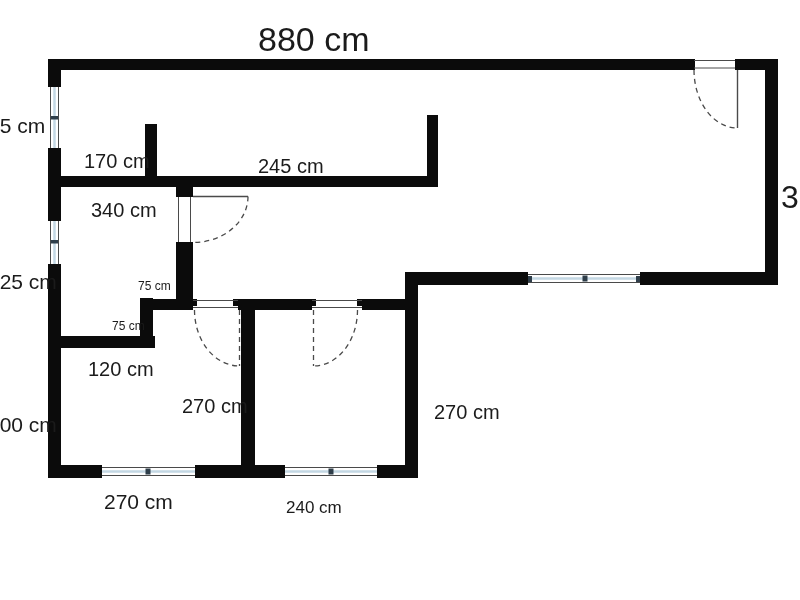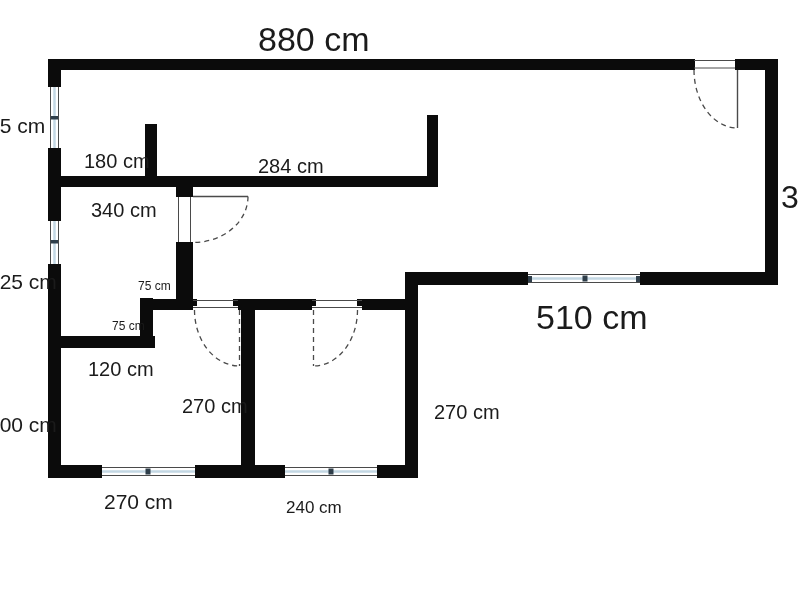--- a/index.html
+++ b/index.html
@@ -119,26 +119,25 @@
         <line class="arc" x1="313.5" y1="310" x2="313.5" y2="366"></line>
         <path class="arc" d="M357.5,310 A44,56 0 0 1 313.5,366"></path>
       </g>
     </g>
   </svg>
 
   <div class="dim" style="left:258px;top:22px;font-size:34px">880 cm</div>
   <div class="dim" style="left:-12px;top:115px;font-size:21px">65 cm</div>
   <div class="dim" style="left:-12px;top:271px;font-size:21px">125 cm</div>
   <div class="dim" style="left:-12px;top:414px;font-size:21px">300 cm</div>
-  <div class="dim" style="left:84px;top:151px;font-size:20px">180 cm</div>
-  <div class="dim" style="left:258px;top:156px;font-size:20px">284 cm</div>
+  <div class="dim" style="left:84px;top:151px;font-size:20px">170 cm</div>
+  <div class="dim" style="left:258px;top:156px;font-size:20px">245 cm</div>
   <div class="dim" style="left:91px;top:200px;font-size:20px">340 cm</div>
   <div class="dim" style="left:138px;top:280px;font-size:12px">75 cm</div>
   <div class="dim" style="left:112px;top:320px;font-size:12px">75 cm</div>
   <div class="dim" style="left:88px;top:359px;font-size:20px">120 cm</div>
   <div class="dim" style="left:182px;top:396px;font-size:20px">270 cm</div>
   <div class="dim" style="left:104px;top:491px;font-size:21px">270 cm</div>
   <div class="dim" style="left:286px;top:499px;font-size:17px">240 cm</div>
   <div class="dim" style="left:434px;top:402px;font-size:20px">270 cm</div>
-  <div class="dim" style="left:536px;top:300px;font-size:34px">510 cm</div>
   <div class="dim" style="left:781px;top:181px;font-size:32px">3</div>
 
 </div>
 
 </body></html>

